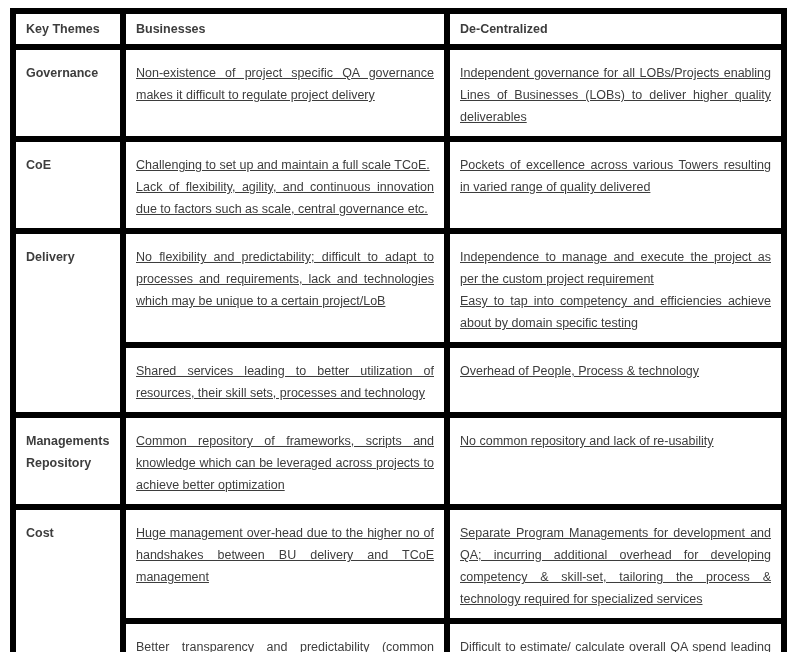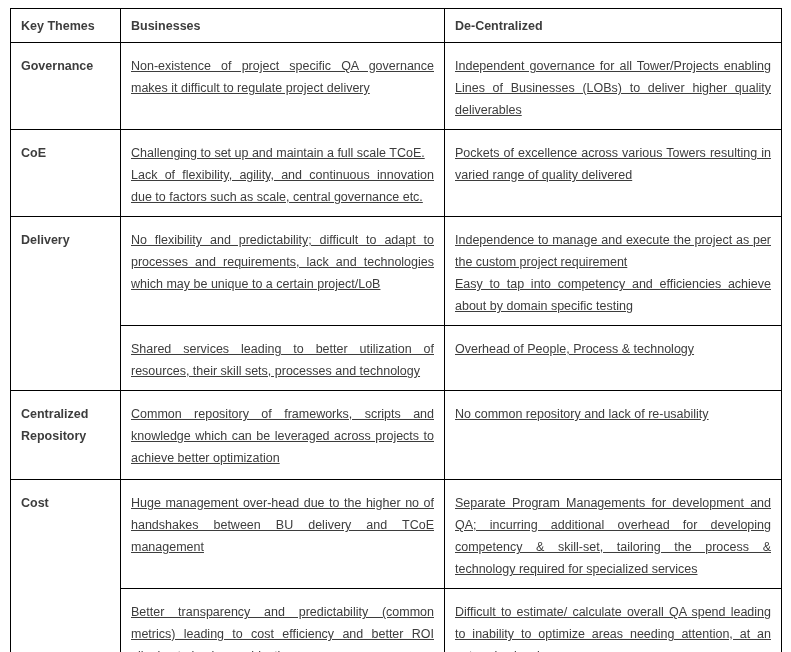--- a/index.html
+++ b/index.html
@@ -20,21 +20,21 @@
     border-collapse: collapse;
     table-layout: fixed;
     width: 771px;
     border: 1px solid #454545;
     border-bottom: 2px solid #1e1e1e;
   }
   col.c1 { width: 110px; }
   col.c2 { width: 324px; }
   col.c3 { width: 337px; }
   th, td {
-    border: 1px solid #000000;
+    border: 6px solid #000000;
     font-size: 12.5px;
     line-height: 22px;
     vertical-align: top;
     padding: 9px 10px 8px 10px;
     word-wrap: break-word;
   }
   thead th {
     text-align: left;
     font-weight: bold;
     vertical-align: middle;
@@ -75,40 +75,40 @@
       <tr class="h-header">
         <th>Key Themes</th>
         <th>Businesses</th>
         <th>De-Centralized</th>
       </tr>
     </thead>
     <tbody>
       <tr class="h-gov">
         <th class="theme">Governance</th>
         <td class="body-cell">Non-existence of project specific QA governance makes it difficult to regulate project delivery</td>
-        <td class="body-cell">Independent governance for all Tower/Projects enabling Lines of Businesses (LOBs) to deliver higher quality deliverables</td>
+        <td class="body-cell">Independent governance for all LOBs/Projects enabling Lines of Businesses (LOBs) to deliver higher quality deliverables</td>
       </tr>
       <tr class="h-coe">
         <th class="theme">CoE</th>
         <td class="body-cell">Challenging to set up and maintain a full scale TCoE.
 Lack of flexibility, agility, and continuous innovation due to factors such as scale, central governance etc.</td>
         <td class="body-cell">Pockets of excellence across various Towers resulting in varied range of quality delivered</td>
       </tr>
       <tr class="h-del-a">
         <th class="theme" rowspan="2">Delivery</th>
         <td class="body-cell">No flexibility and predictability; difficult to adapt to processes and requirements, lack and technologies which may be unique to a certain project/LoB</td>
         <td class="body-cell">Independence to manage and execute the project as per the custom project requirement
 Easy to tap into competency and efficiencies achieve about by domain specific testing</td>
       </tr>
       <tr class="h-del-b">
         <td class="body-cell">Shared services leading to better utilization of resources, their skill sets, processes and technology</td>
         <td class="body-cell">Overhead of People, Process &amp; technology</td>
       </tr>
       <tr class="h-repo">
-        <th class="theme">Centralized Repository</th>
+        <th class="theme">Managements Repository</th>
         <td class="body-cell">Common repository of frameworks, scripts and knowledge which can be leveraged across projects to achieve better optimization</td>
         <td class="body-cell">No common repository and lack of re-usability</td>
       </tr>
       <tr class="h-cost-a">
         <th class="theme" rowspan="2">Cost</th>
         <td class="body-cell">Huge management over-head due to the higher no of handshakes between BU delivery and TCoE management</td>
         <td class="body-cell">Separate Program Managements for development and QA; incurring additional overhead for developing competency &amp; skill-set, tailoring the process &amp; technology required for specialized services</td>
       </tr>
       <tr class="h-cost-b">
         <td class="body-cell">Better transparency and predictability (common metrics) leading to cost efficiency and better ROI aligning to business objectives</td>

